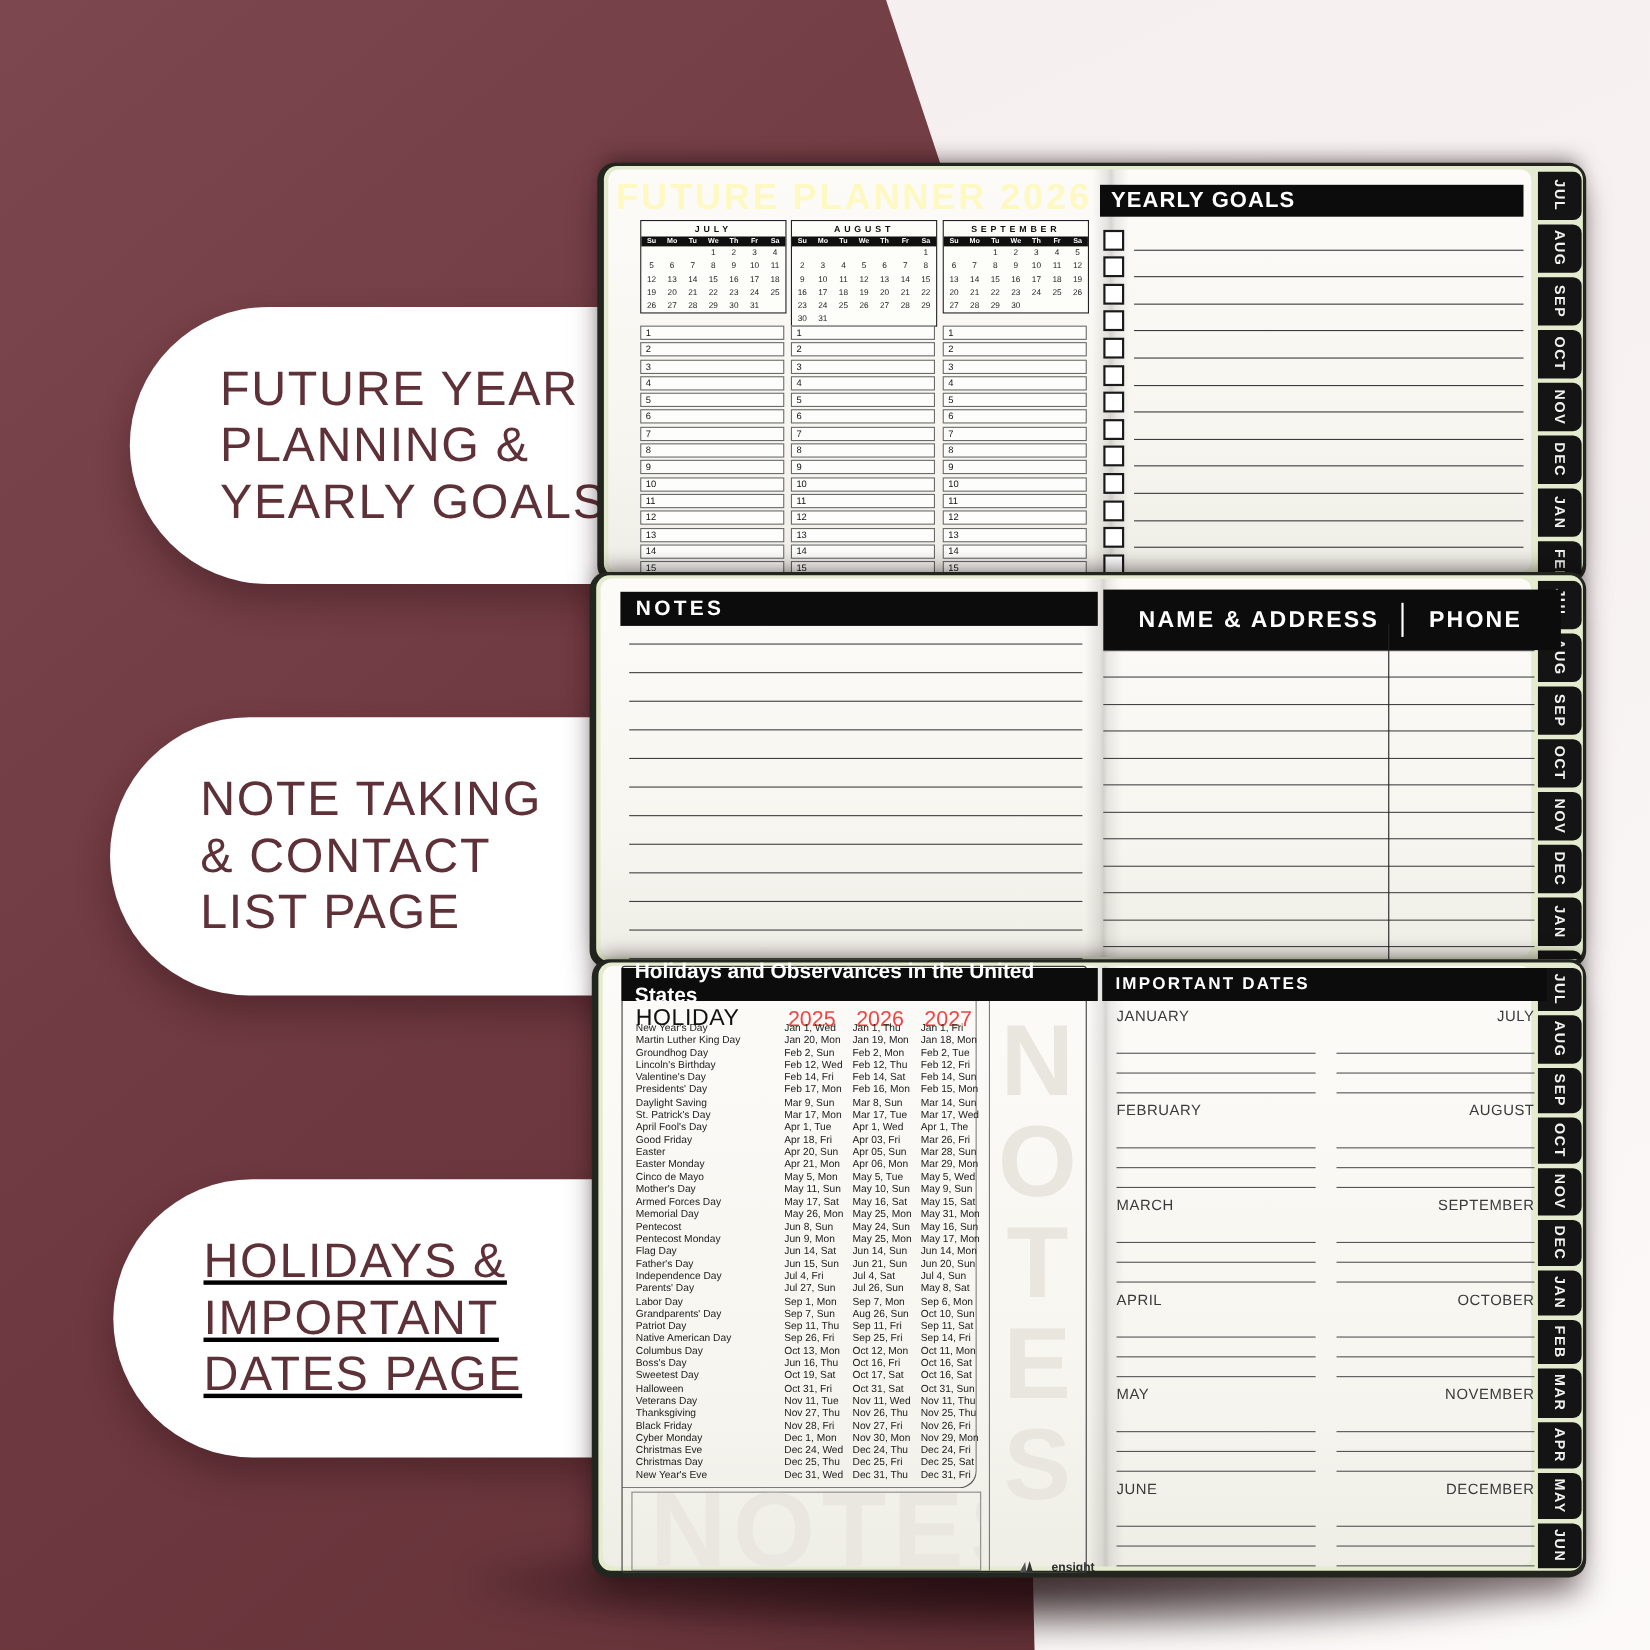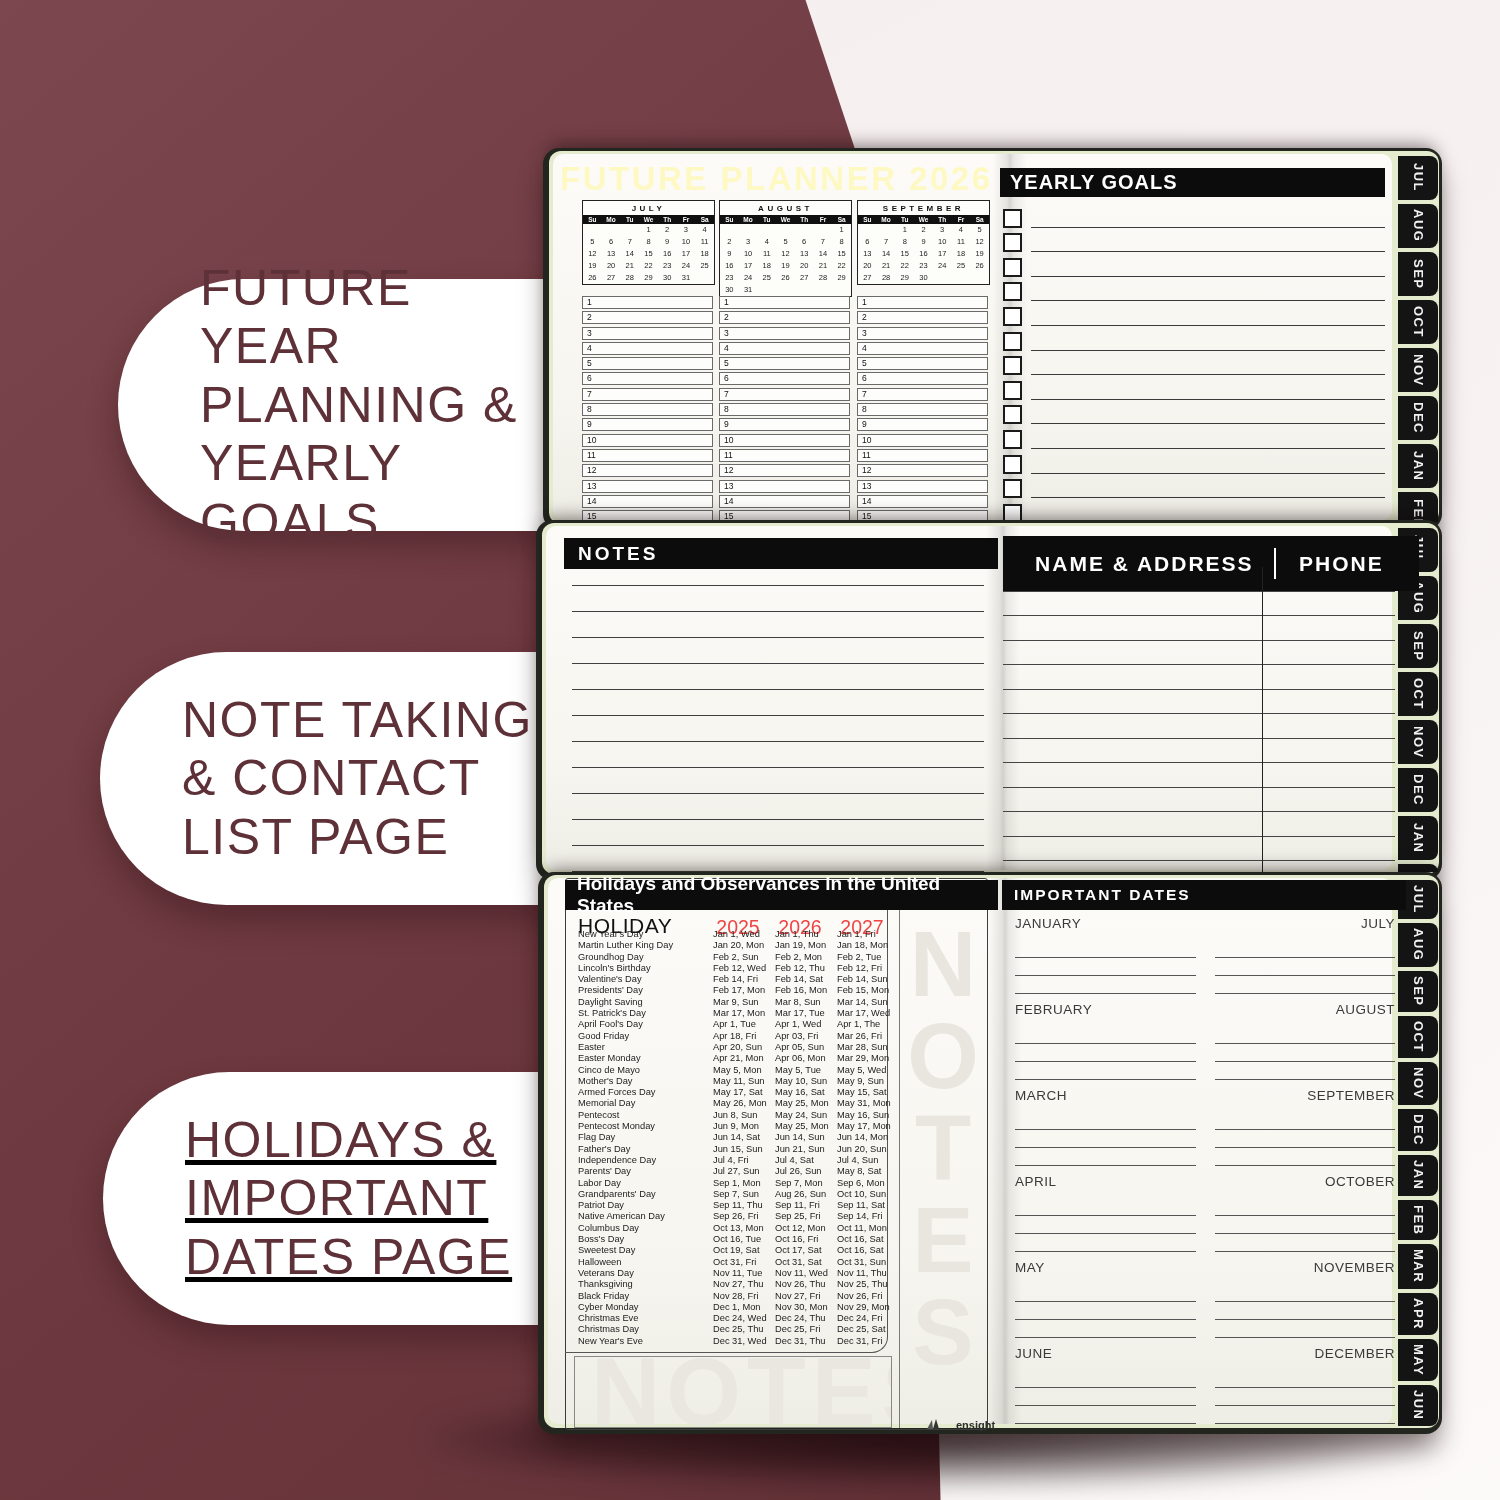--- a/index.html
+++ b/index.html
@@ -14,21 +14,21 @@
     clip-path:polygon(0 0,53.7% 0,61% 22%,62.7% 100%,0 100%);}
   .book-shadow{position:absolute;left:430px;top:1408px;width:1010px;height:78px;
     background:radial-gradient(ellipse at 50% 40%,rgba(22,6,9,.8) 0%,rgba(22,6,9,.35) 55%,rgba(22,6,9,0) 75%);
     filter:blur(12px);}
 
   
   .headline{position:absolute;left:57px;top:36px;font-size:62px;font-weight:100;
     letter-spacing:.30em;color:#fdfbfb;white-space:nowrap;}
   .callout{position:absolute;background:#ffffff;border-radius:130px 0 0 130px;
     box-shadow:0 16px 30px rgba(50,18,23,.40);display:flex;align-items:center;}
-  .callout-text{padding-left:82px;font-size:50px;line-height:1.17;letter-spacing:1.5px;
+  .callout-text{padding-left:82px;font-size:44px;line-height:1.17;letter-spacing:1.5px;
     color:#5e3037;white-space:pre-line;}
   .co1{left:118px;top:279px;width:440px;height:252px;}
   .co2{left:100px;top:652px;width:458px;height:253px;}
   .co3{left:103px;top:1072px;width:463px;height:253px;text-decoration:underline;}
 
   
   .spread{position:absolute;background:#23261e;border-radius:16px;
     box-shadow:0 -10px 18px -8px rgba(20,8,10,.5),0 16px 28px -6px rgba(35,12,16,.55);}
   .edge{position:absolute;inset:3px 3px 6px 6px;background:#e4ebcf;border-radius:12px;}
   .pages{position:absolute;left:10px;top:6px;right:50px;bottom:10px;border-radius:10px;
@@ -773,21 +773,21 @@
           <span>Sep 14, Fri</span>
         </div>
         <div class="holrow">
           <span>Columbus Day</span>
           <span>Oct 13, Mon</span>
           <span>Oct 12, Mon</span>
           <span>Oct 11, Mon</span>
         </div>
         <div class="holrow">
           <span>Boss's Day</span>
-          <span>Oct 16, Tue</span>
+          <span>Jun 16, Thu</span>
           <span>Oct 16, Fri</span>
           <span>Oct 16, Sat</span>
         </div>
         <div class="holrow">
           <span>Sweetest Day</span>
           <span>Oct 19, Sat</span>
           <span>Oct 17, Sat</span>
           <span>Oct 16, Sat</span>
         </div>
         <div class="holrow">

